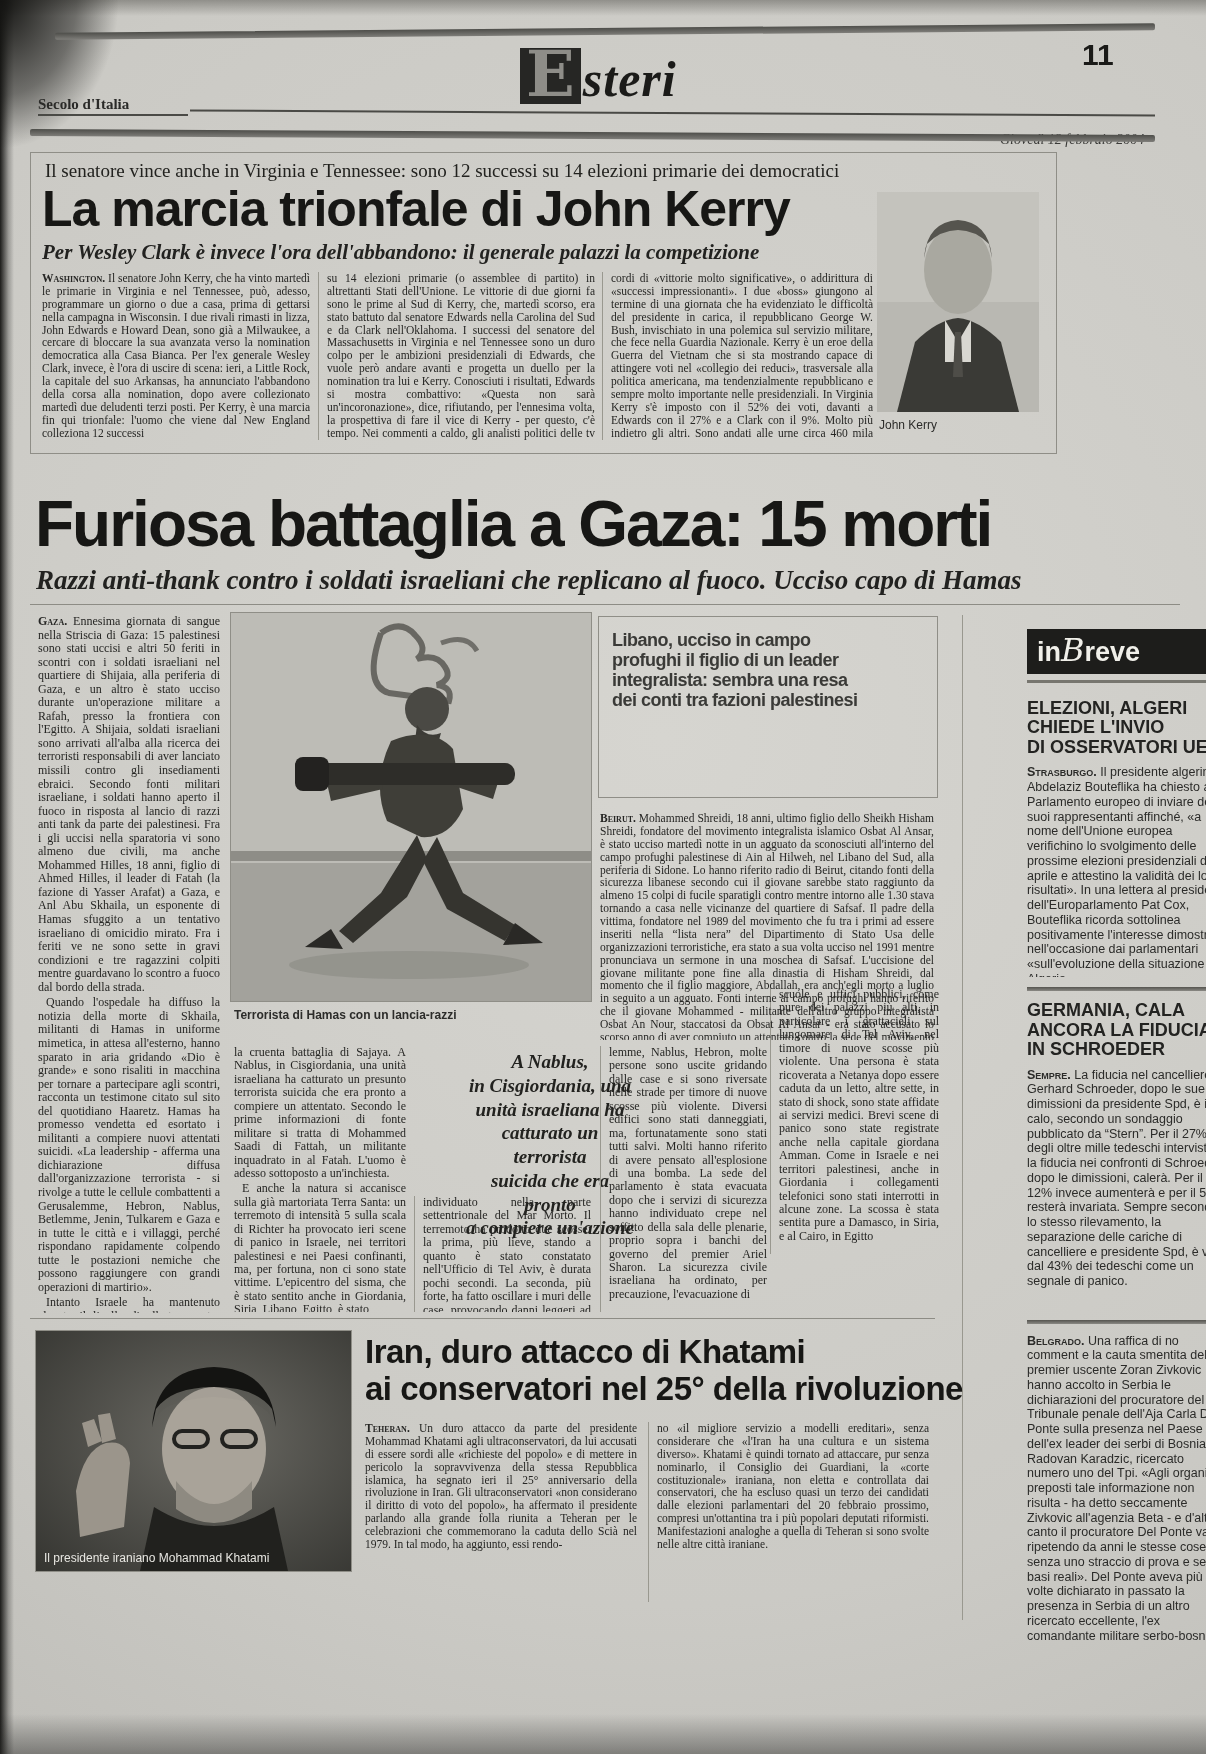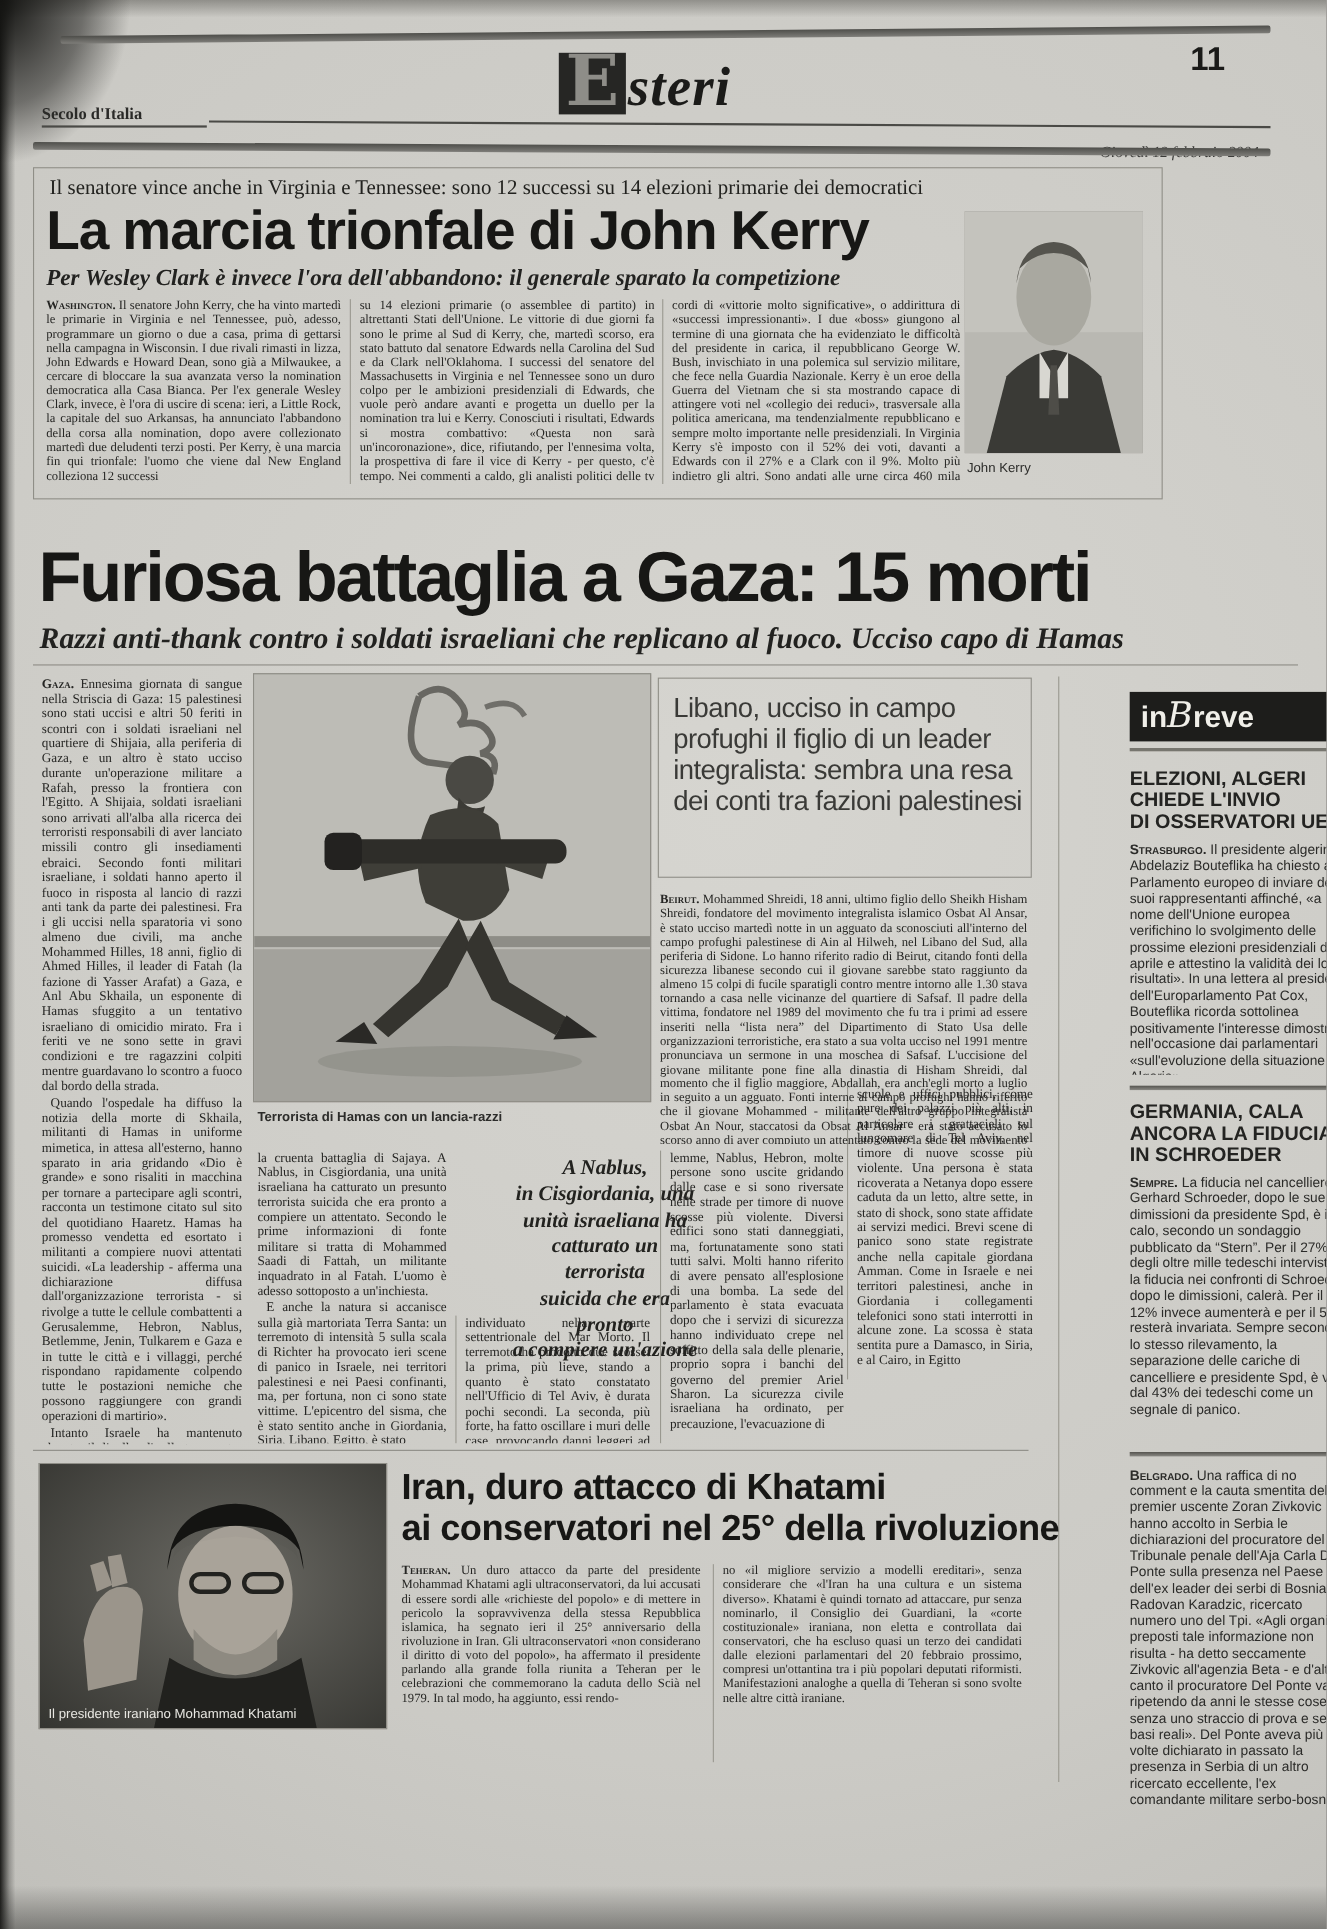--- a/index.html
+++ b/index.html
@@ -33,21 +33,21 @@
   .subtitle{font-style:italic;font-weight:700;color:#222220;}
   .body-col{font-size:11.5px;line-height:1.12;text-align:justify;overflow:hidden;color:#262624;}
   .body-col p{margin:0 0 2px 0;text-indent:8px;}
   .body-col p.first{text-indent:0;}
   .dateline{font-weight:700;font-variant:small-caps;}
   .colrule{border-left:1px solid #99988f;}
   .boxed{border:1px solid #8f8e87;}
   .caption{font-family:"Liberation Sans",sans-serif;font-weight:700;font-size:12px;color:#2c2c2a;}
   .pullquote{font-style:italic;font-weight:700;font-size:19px;line-height:1.25;text-align:center;color:#22221f;white-space:pre-line;margin-left:48px;}
   
-  .subhead-sans{font-family:"Liberation Sans",sans-serif;font-weight:400;font-size:25px;line-height:1.12;color:#3a3a37;white-space:pre-line;letter-spacing:-0.5px;}
+  .subhead-sans{font-family:"Liberation Sans",sans-serif;font-weight:700;font-size:18px;line-height:1.12;color:#3a3a37;white-space:pre-line;letter-spacing:-0.5px;}
   
   .inbreve-bar{background:#1d1d1b;color:#f0efe9;padding:2px 10px 5px 10px;}
   .inbreve-in{font-family:"Liberation Sans",sans-serif;font-weight:700;font-size:27px;}
   .inbreve-b{font-family:"DejaVu Serif",serif;font-style:italic;font-size:32px;font-weight:400;}
   .inbreve-rest{font-family:"Liberation Sans",sans-serif;font-weight:700;font-size:27px;}
   .breve-title{font-family:"Liberation Sans",sans-serif;font-weight:700;font-size:18px;line-height:1.08;color:#232321;white-space:pre-line;}
   .breve-body{font-family:"Liberation Sans",sans-serif;font-size:12.5px;line-height:1.18;color:#2b2b29;text-align:left;overflow:hidden;}
   .breve-sep{height:4px;background:linear-gradient(#55544f,#8a8984);}
   .photo{overflow:hidden;background:#9e9d98;}
   .photo svg{display:block;}
@@ -58,33 +58,33 @@
 
 <div class="page">
 
   <div class="abs edge-left ni"></div>
   <div class="abs edge-top ni"></div>
   <div class="abs edge-corner ni"></div>
   <div class="abs edge-bottom ni"></div>
 
   <div class="abs rule-thick" style="left:55px;top:28px;width:1100px;transform:rotate(-0.5deg);"></div>
   <div class="abs pagenum" style="left:1082px;top:38px;">11</div>
-  <div class="abs section-title" style="left:508px;top:48px;">
+  <div class="abs section-title" style="left:520px;top:48px;">
     <span class="section-initial">E</span><span class="section-rest">steri</span>
   </div>
   <div class="abs masthead" style="left:38px;top:96px;">Secolo d'Italia</div>
   <div class="abs rule-thin" style="left:38px;top:114px;width:150px;"></div>
   <div class="abs rule-thin" style="left:190px;top:112px;width:965px;transform:rotate(0.3deg);"></div>
   <div class="abs dateline-top" style="left:1000px;top:132px;font-style:italic;">Giovedì 12 febbraio 2004</div>
   <div class="abs rule-thick" style="left:30px;top:132px;width:1125px;transform:rotate(0.3deg);"></div>
 
   <div class="abs boxed" style="left:30px;top:152px;width:1025px;height:300px;"></div>
   <div class="abs kicker" style="left:45px;top:160px;width:830px;font-size:19px;">Il senatore vince anche in Virginia e Tennessee: sono 12 successi su 14 elezioni primarie dei democratici</div>
   <div class="abs headline" style="left:42px;top:184px;font-size:50px;line-height:1;">La marcia trionfale di John Kerry</div>
-  <div class="abs subtitle" style="left:42px;top:240px;font-size:21px;">Per Wesley Clark è invece l'ora dell'abbandono: il generale sparato la competizione</div>
+  <div class="abs subtitle" style="left:42px;top:240px;font-size:21px;">Per Wesley Clark è invece l'ora dell'abbandono: il generale palazzi la competizione</div>
 
   <div class="abs body-col" style="left:42px;top:272px;width:268px;height:168px;">
     <p class="first"><span class="dateline">Washington.</span> <span>Il senatore John Kerry, che ha vinto martedì le primarie in Virginia e nel Tennessee, può, adesso, programmare un giorno o due a casa, prima di gettarsi nella campagna in Wisconsin. I due rivali rimasti in lizza, John Edwards e Howard Dean, sono già a Milwaukee, a cercare di bloccare la sua avanzata verso la nomination democratica alla Casa Bianca. Per l'ex generale Wesley Clark, invece, è l'ora di uscire di scena: ieri, a Little Rock, la capitale del suo Arkansas, ha annunciato l'abbandono della corsa alla nomination, dopo avere collezionato martedì due deludenti terzi posti. Per Kerry, è una marcia fin qui trionfale: l'uomo che viene dal New England colleziona 12 successi</span></p>
   </div>
   <div class="abs body-col colrule" style="left:318px;top:272px;width:268px;height:168px;padding-left:8px;">
     <p class="first">su 14 elezioni primarie (o assemblee di partito) in altrettanti Stati dell'Unione. Le vittorie di due giorni fa sono le prime al Sud di Kerry, che, martedì scorso, era stato battuto dal senatore Edwards nella Carolina del Sud e da Clark nell'Oklahoma. I successi del senatore del Massachusetts in Virginia e nel Tennessee sono un duro colpo per le ambizioni presidenziali di Edwards, che vuole però andare avanti e progetta un duello per la nomination tra lui e Kerry. Conosciuti i risultati, Edwards si mostra combattivo: «Questa non sarà un'incoronazione», dice, rifiutando, per l'ennesima volta, la prospettiva di fare il vice di Kerry - per questo, c'è tempo. Nei commenti a caldo, gli analisti politici delle tv Usa parlano, con</p>
   </div>
   <div class="abs body-col colrule" style="left:602px;top:272px;width:262px;height:168px;padding-left:8px;">
     <p class="first">cordi di «vittorie molto significative», o addirittura di «successi impressionanti». I due «boss» giungono al termine di una giornata che ha evidenziato le difficoltà del presidente in carica, il repubblicano George W. Bush, invischiato in una polemica sul servizio militare, che fece nella Guardia Nazionale. Kerry è un eroe della Guerra del Vietnam che si sta mostrando capace di attingere voti nel «collegio dei reduci», trasversale alla politica americana, ma tendenzialmente repubblicano e sempre molto importante nelle presidenziali. In Virginia Kerry s'è imposto con il 52% dei voti, davanti a Edwards con il 27% e a Clark con il 9%. Molto più indietro gli altri. Sono andati alle urne circa 460 mila elettori democratici.</p>
   </div>

